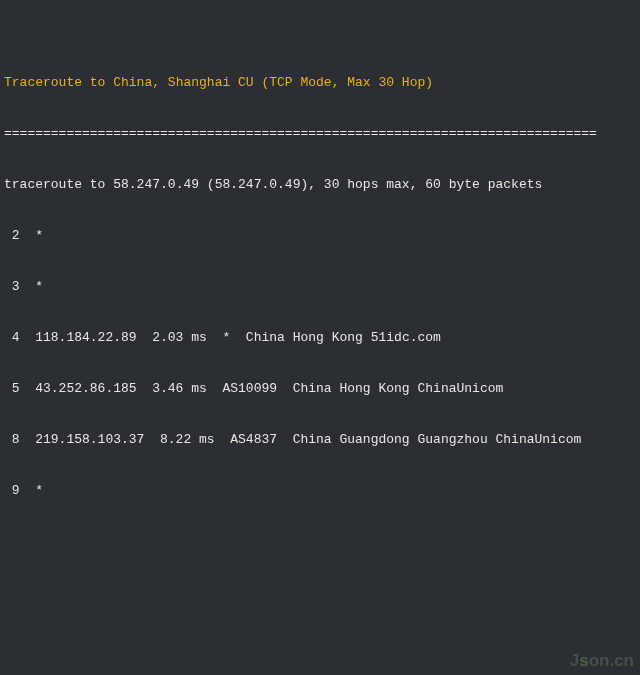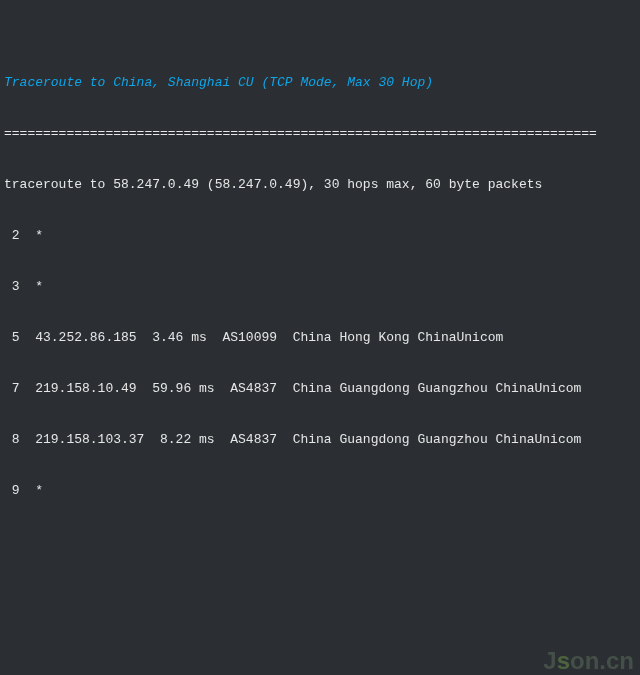--- a/index.html
+++ b/index.html
@@ -13,61 +13,60 @@
     width: 640px;
     height: 675px;
     overflow: hidden;
     position: relative;
   }
   .terminal {
     padding: 6px 4px;
     white-space: pre;
   }
   .title {
-    color: #0ea5e9;
-    font-style: italic;
+    color: #eab308;
   }
   .sep {
     color: #e6e6e6;
   }
   .row { }
   .hop-num {
     display: inline-block;
     width: 2ch;
     text-align: right;
     margin-right: 2ch;
   }
   .watermark {
     position: absolute;
     right: 6px;
     bottom: 6px;
     font-family: Arial, sans-serif;
-    font-size: 24px;
+    font-size: 17px;
     font-weight: 700;
     color: #5a6a5a;
     opacity: 0.55;
     letter-spacing: 0px;
     pointer-events: none;
     user-select: none;
   }
   .watermark .accent { color: #6a8f4a; }
 </style>
 </head>
 <body>
 
 <div class="terminal">
 
   
   <div class="title">Traceroute to China, Shanghai CU (TCP Mode, Max 30 Hop)</div>
   <div class="sep">============================================================================</div>
   <div>traceroute to 58.247.0.49 (58.247.0.49), 30 hops max, 60 byte packets</div>
   <div class="row"><span class="hop-num">2</span>*</div>
   <div class="row"><span class="hop-num">3</span>*</div>
+  <div class="row"><span class="hop-num">4</span><span>118.184.22.89</span>  <span>2.03 ms</span>  <span>*</span>  <span>China Hong Kong 51idc.com</span></div>
   <div class="row"><span class="hop-num">5</span><span>43.252.86.185</span>  <span>3.46 ms</span>  <span>AS10099</span>  <span>China Hong Kong ChinaUnicom</span></div>
-  <div class="row"><span class="hop-num">7</span><span>219.158.10.49</span>  <span>59.96 ms</span>  <span>AS4837</span>  <span>China Guangdong Guangzhou ChinaUnicom</span></div>
   <div class="row"><span class="hop-num">8</span><span>219.158.103.37</span>  <span>8.22 ms</span>  <span>AS4837</span>  <span>China Guangdong Guangzhou ChinaUnicom</span></div>
   <div class="row"><span class="hop-num">9</span>*</div>
   
   
   
   
   
   
 
   

